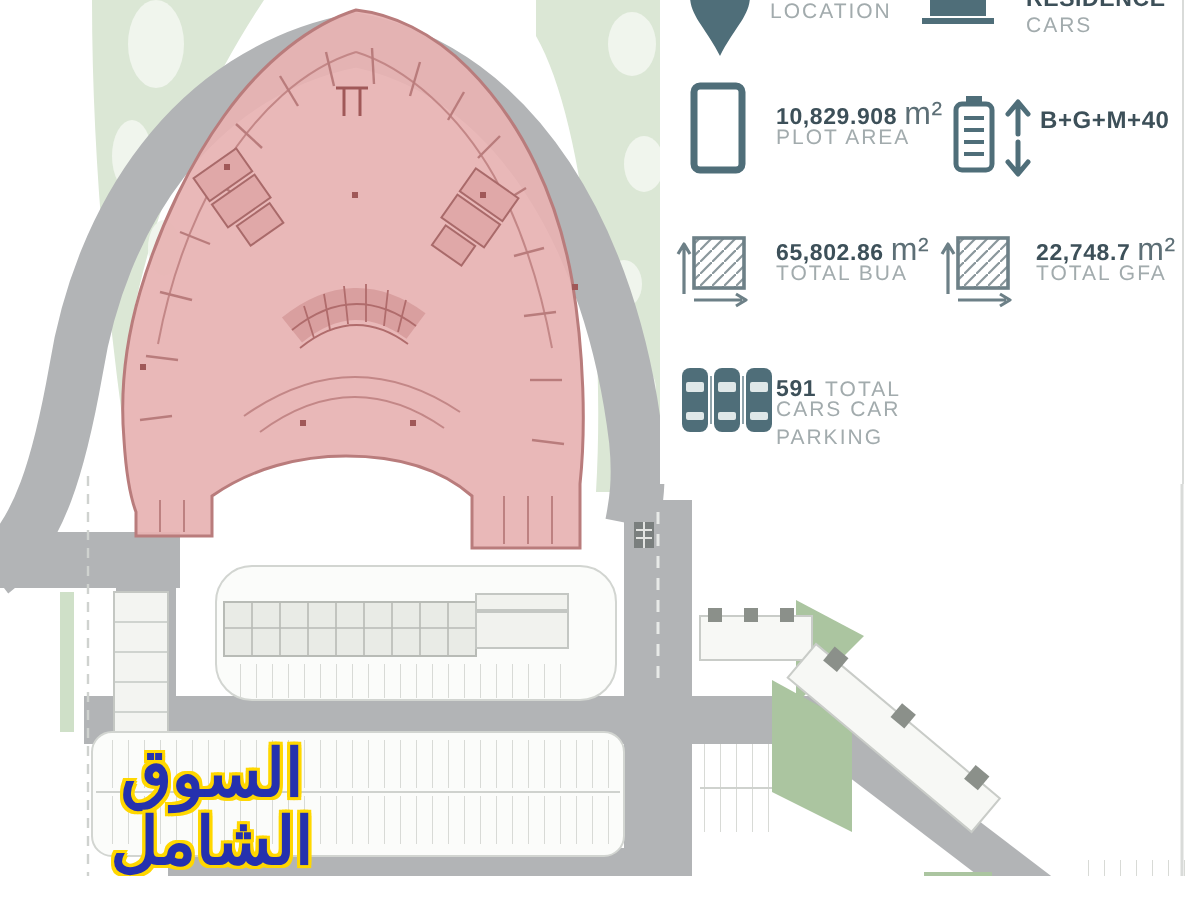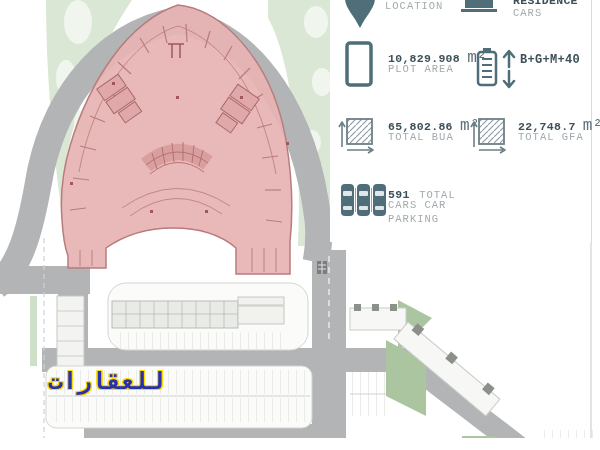--- a/index.html
+++ b/index.html
@@ -1,17 +1,17 @@
 <!DOCTYPE html>
 <html><head>
 <meta charset="utf-8">
 <style>
   html,body{margin:0;padding:0;background:#fff;}
   #stage{position:relative;width:600px;height:438px;overflow:hidden;background:#fef9c3;
-         font-family:Liberation Mono, monospace;}
+         font-family:Liberation Sans, sans-serif;}
   #plan-svg{position:absolute;left:0;top:0;}
   
   #info-panel{position:absolute;left:330px;top:0;width:261px;height:242px;background:#fff;
               border-right:1px solid #d9dbd9;}
   .abs{position:absolute;}
   .val{font-size:11.5px;font-weight:bold;color:#3d5059;letter-spacing:.3px;white-space:nowrap;}
   .lbl{font-size:10.5px;color:#a2abad;letter-spacing:1px;white-space:nowrap;}
   .unit{font-weight:normal;color:#5d6f76;font-size:16px;margin-top:22px;}
   
   #watermark{position:absolute;left:6px;top:370px;width:200px;text-align:center;direction:rtl;}
@@ -232,16 +232,17 @@
     </svg>
     <div class="abs" style="left:58px;top:185px">
       <span class="val">591</span>
       <span class="lbl">TOTAL</span>
     </div>
     <div class="abs lbl" style="left:58px;top:199px">CARS CAR</div>
     <div class="abs lbl" style="left:58px;top:213px">PARKING</div>
   </div>
 
   <div id="watermark">
+    <div class="wm1">السوق الشامل</div>
     <div class="wm2">للعقارات</div>
   </div>
 
 </div>
 
 </body></html>

